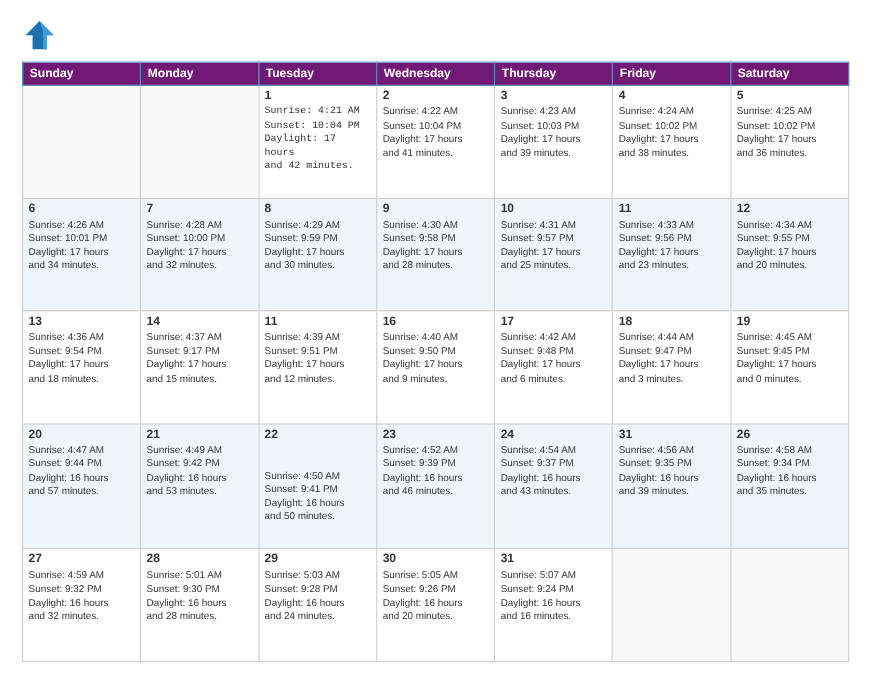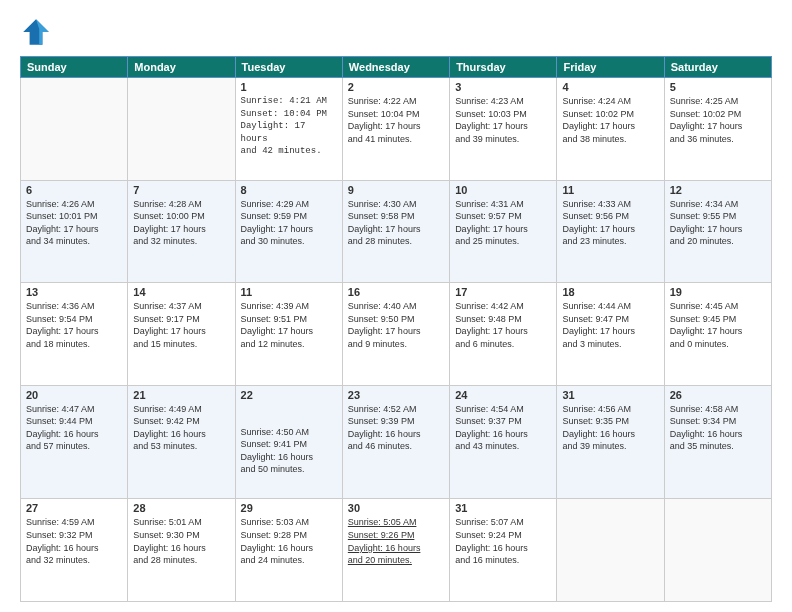--- a/index.html
+++ b/index.html
@@ -54,21 +54,21 @@
       font-size: 15px;
       color: #333;
     }
     .calendar {
       width: 100%;
       border-collapse: collapse;
       flex: 1;
       font-size: 9.5px;
     }
     .calendar thead th {
-      background-color: #0f766e;
+      background-color: #701a75;
       color: #fff;
       text-align: left;
       padding: 4px 6px;
       font-size: 11px;
       border: 1px solid #5a90c8;
     }
     .calendar tbody td {
       border: 1px solid #ccc;
       vertical-align: top;
       padding: 3px 5px;
@@ -337,21 +337,21 @@
           </td>
           <td>
             <div class="day-num">29</div>
             <div class="day-info" style="white-space: pre-line;">Sunrise: 5:03 AM
 Sunset: 9:28 PM
 Daylight: 16 hours
 and 24 minutes.</div>
           </td>
           <td>
             <div class="day-num">30</div>
-            <div class="day-info" style="white-space: pre-line; text-decoration: underline;">Sunrise: 5:05 AM
+            <div class="day-info" style="white-space: pre-line;">Sunrise: 5:05 AM
 Sunset: 9:26 PM
 Daylight: 16 hours
 and 20 minutes.</div>
           </td>
           <td>
             <div class="day-num">31</div>
             <div class="day-info" style="white-space: pre-line;">Sunrise: 5:07 AM
 Sunset: 9:24 PM
 Daylight: 16 hours
 and 16 minutes.</div>

